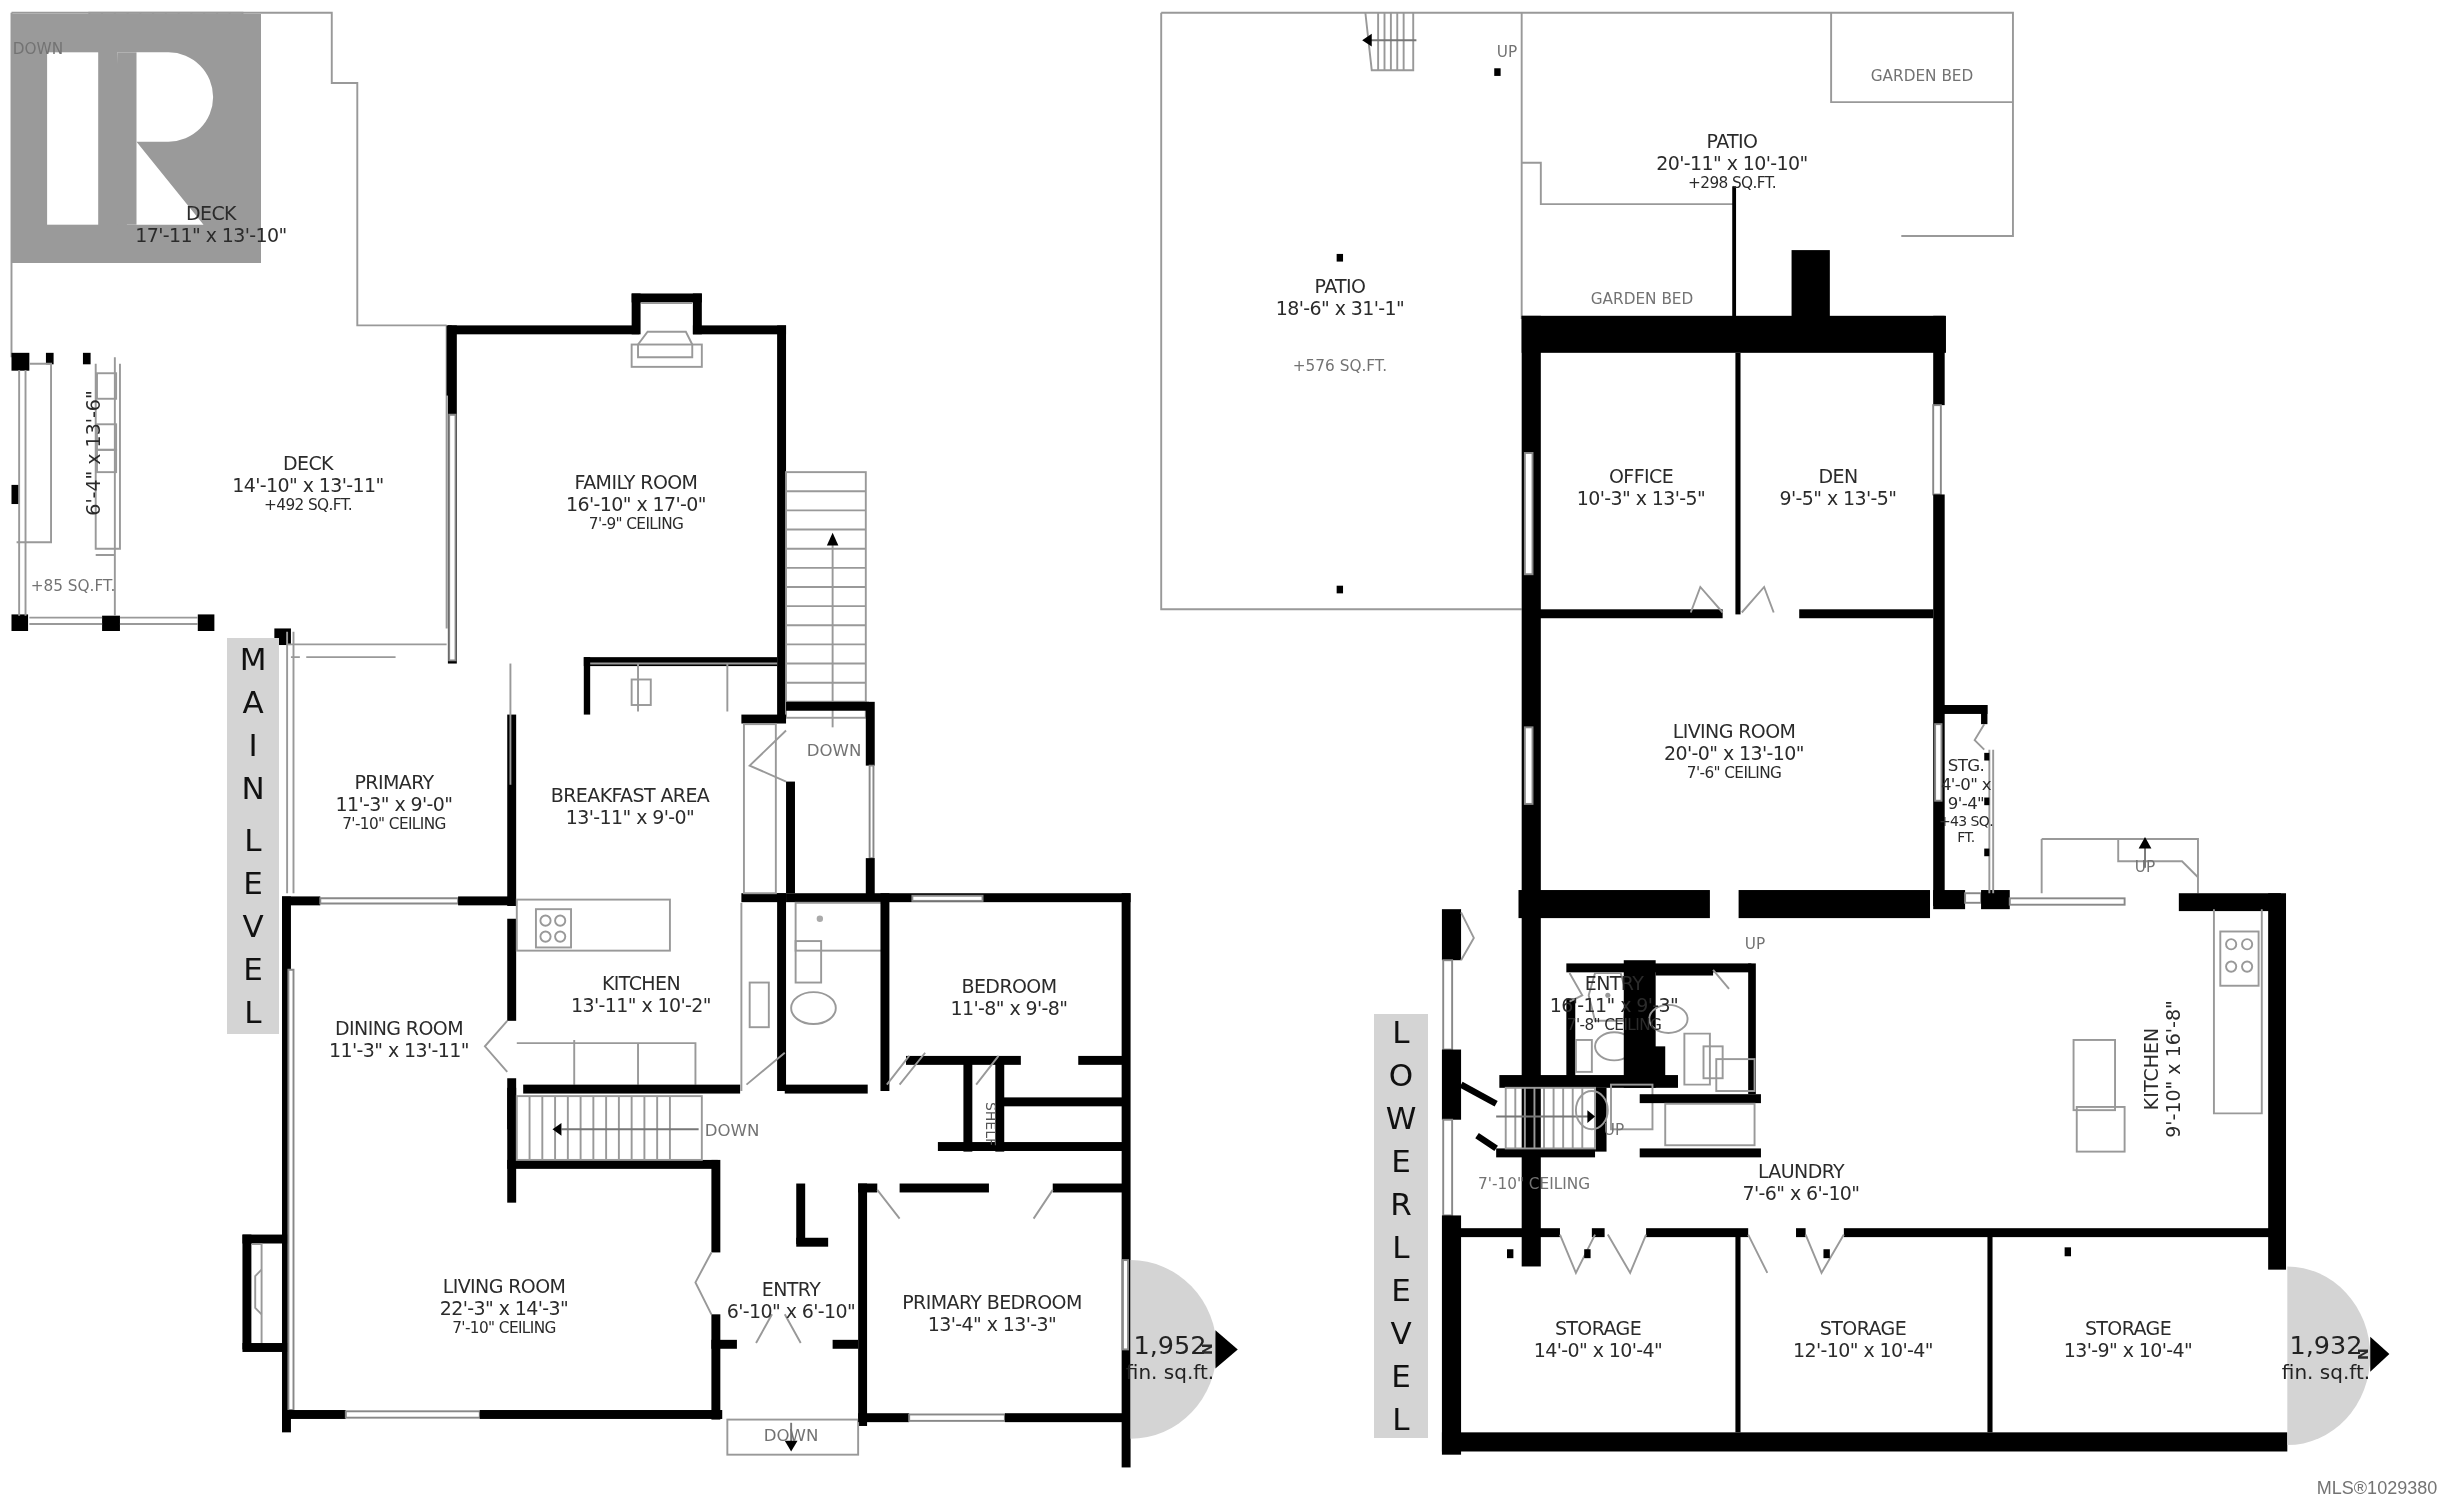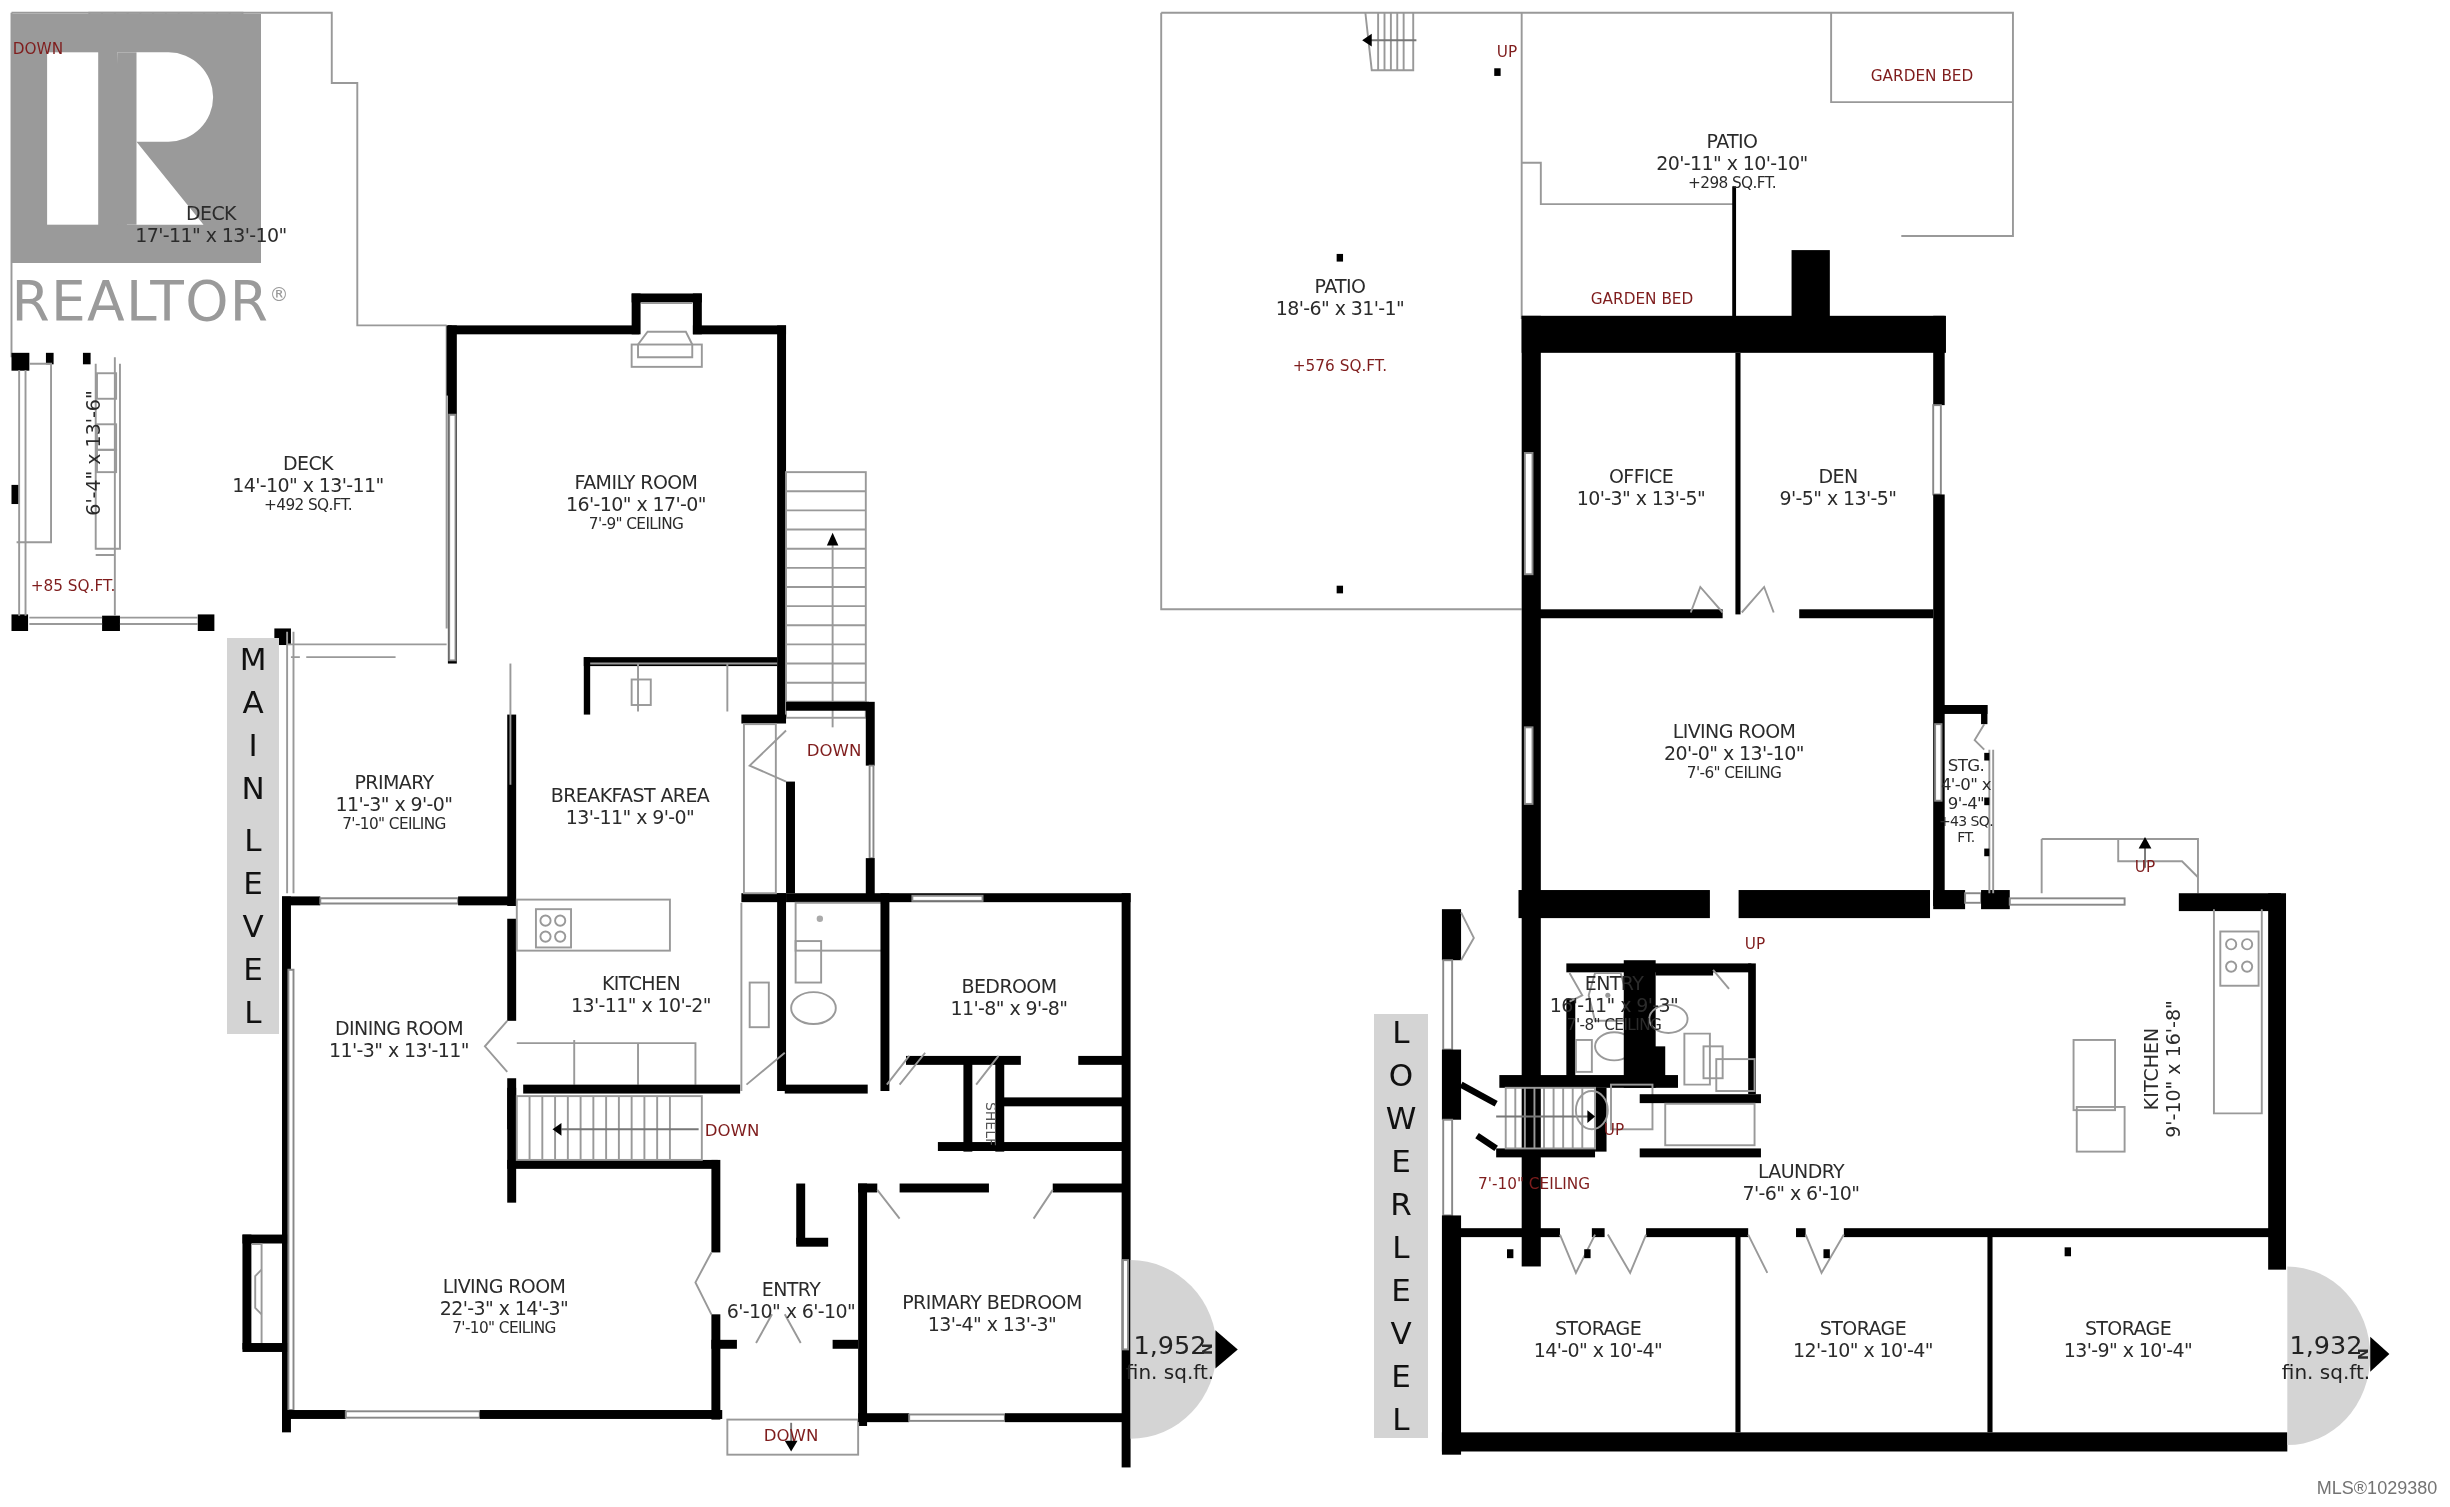--- a/index.html
+++ b/index.html
@@ -10,21 +10,21 @@
   .thin { fill: none; stroke: #999; stroke-width: 3; }
   .win { fill: #fff; stroke: #888; stroke-width: 3; }
   .door { fill: none; stroke: #999; stroke-width: 3; }
   .stair { fill: none; stroke: #999; stroke-width: 3; }
   .arrow-line { stroke: #777; stroke-width: 3; }
   .lbl { position: absolute; text-align: center; transform: translateX(-50%);
          font-family: "DejaVu Sans", sans-serif; letter-spacing: -0.6px; line-height: 1.15; color:#2b2b2b; white-space: nowrap; }
   .lbl .n { font-size: 19px; }
   .lbl .d { font-size: 19px; }
   .lbl .c { font-size: 15.3px; }
-  .small { position: absolute; font-size: 15.3px; transform: translateX(-50%); color:#7f1d1d; white-space: nowrap; }
+  .small { position: absolute; font-size: 15.3px; transform: translateX(-50%); color:#737373; white-space: nowrap; }
   .level-bar { position: absolute; background: #d4d4d4; display: flex; flex-direction: column;
                align-items: center; justify-content: center; }
   .level-bar span { display: block; font-size: 31px; line-height: 43px; color: #111; font-family: "DejaVu Sans", sans-serif; }
   .sqft { position: absolute; text-align: center; transform: translateX(-50%); color:#222; }
   .sqft .v { font-size: 25.5px; }
   .sqft .u { font-size: 20px; }
   .north { position: absolute; font-size: 14px; font-weight: bold; transform: rotate(90deg); }
   .realtor { position: absolute; left: 11.5px; top: 14px; }
   .realtor .mark { width: 249px; height: 249px; background: #9a9a9a; position: relative; }
   .realtor .word { font-size: 55px; color: #9a9a9a; font-family: "DejaVu Sans", sans-serif; letter-spacing: 1.3px; margin-top: 6.4px; }
@@ -360,23 +360,20 @@
 </svg>
 
 <div class="realtor">
   <div class="mark">
     <svg width="249" height="249" viewBox="0 0 390 390">
       <rect x="55" y="60" width="80" height="270" fill="#fff"></rect>
       <path d="M165 60 H245 A70 70 0 0 1 245 200 H195 L300 330 H180 Z M195 60" fill="#fff"></path>
       <rect x="165" y="60" width="30" height="270" fill="#9a9a9a"></rect>
     </svg>
   </div>
-  <div class="word">
-    <span>REALTOR</span><sup>®</sup>
-  </div>
 </div>
 
 <div class="small" style="left:38px; top:40px;">DOWN</div>
 
 <div class="lbl" style="left:211px; top:203px;">
   <div class="n">DECK</div>
   <div class="d">17'-11" x 13'-10"</div>
 </div>
 
 <div class="lbl" style="left:308px; top:453px;">

